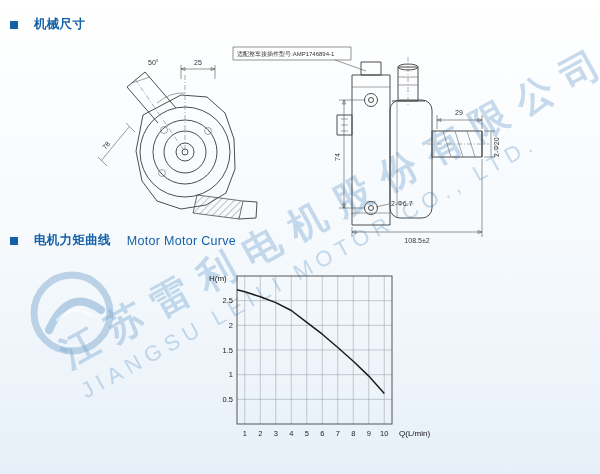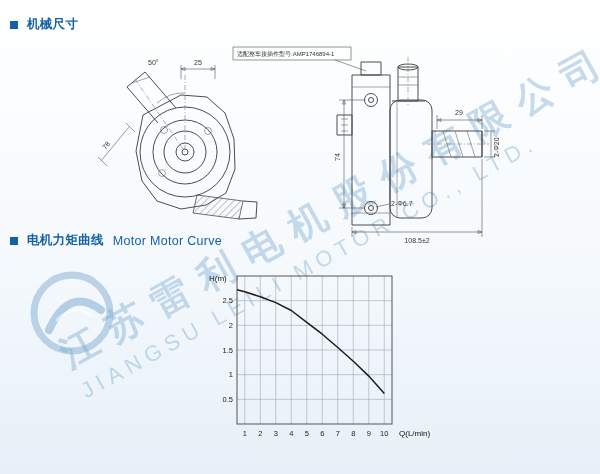--- a/index.html
+++ b/index.html
@@ -6,21 +6,21 @@
   .page{
     position:relative;
     width:600px;height:474px;
     overflow:hidden;
     font-family:"Liberation Sans",sans-serif;
     background:linear-gradient(to bottom,#ffffff 0%,#f6fafd 50%,#e7f0f8 100%);
   }
   
   .sec-header{
     position:absolute;left:10px;
-    display:flex;align-items:center;gap:9px;
+    display:flex;align-items:center;gap:16px;
     color:#1460a8;font-size:12.5px;letter-spacing:0.3px;
     z-index:3;white-space:nowrap;
   }
   .sec-header .bullet{width:8px;height:8px;background:#1460a8;flex:0 0 auto;}
   .sec-header .zh{font-weight:bold;}
   
   .wm{position:absolute;z-index:0;pointer-events:none;}
   .wm-diagonal{
     left:70px;top:330px;width:720px;
     transform:rotate(-29deg);transform-origin:0 50%;

